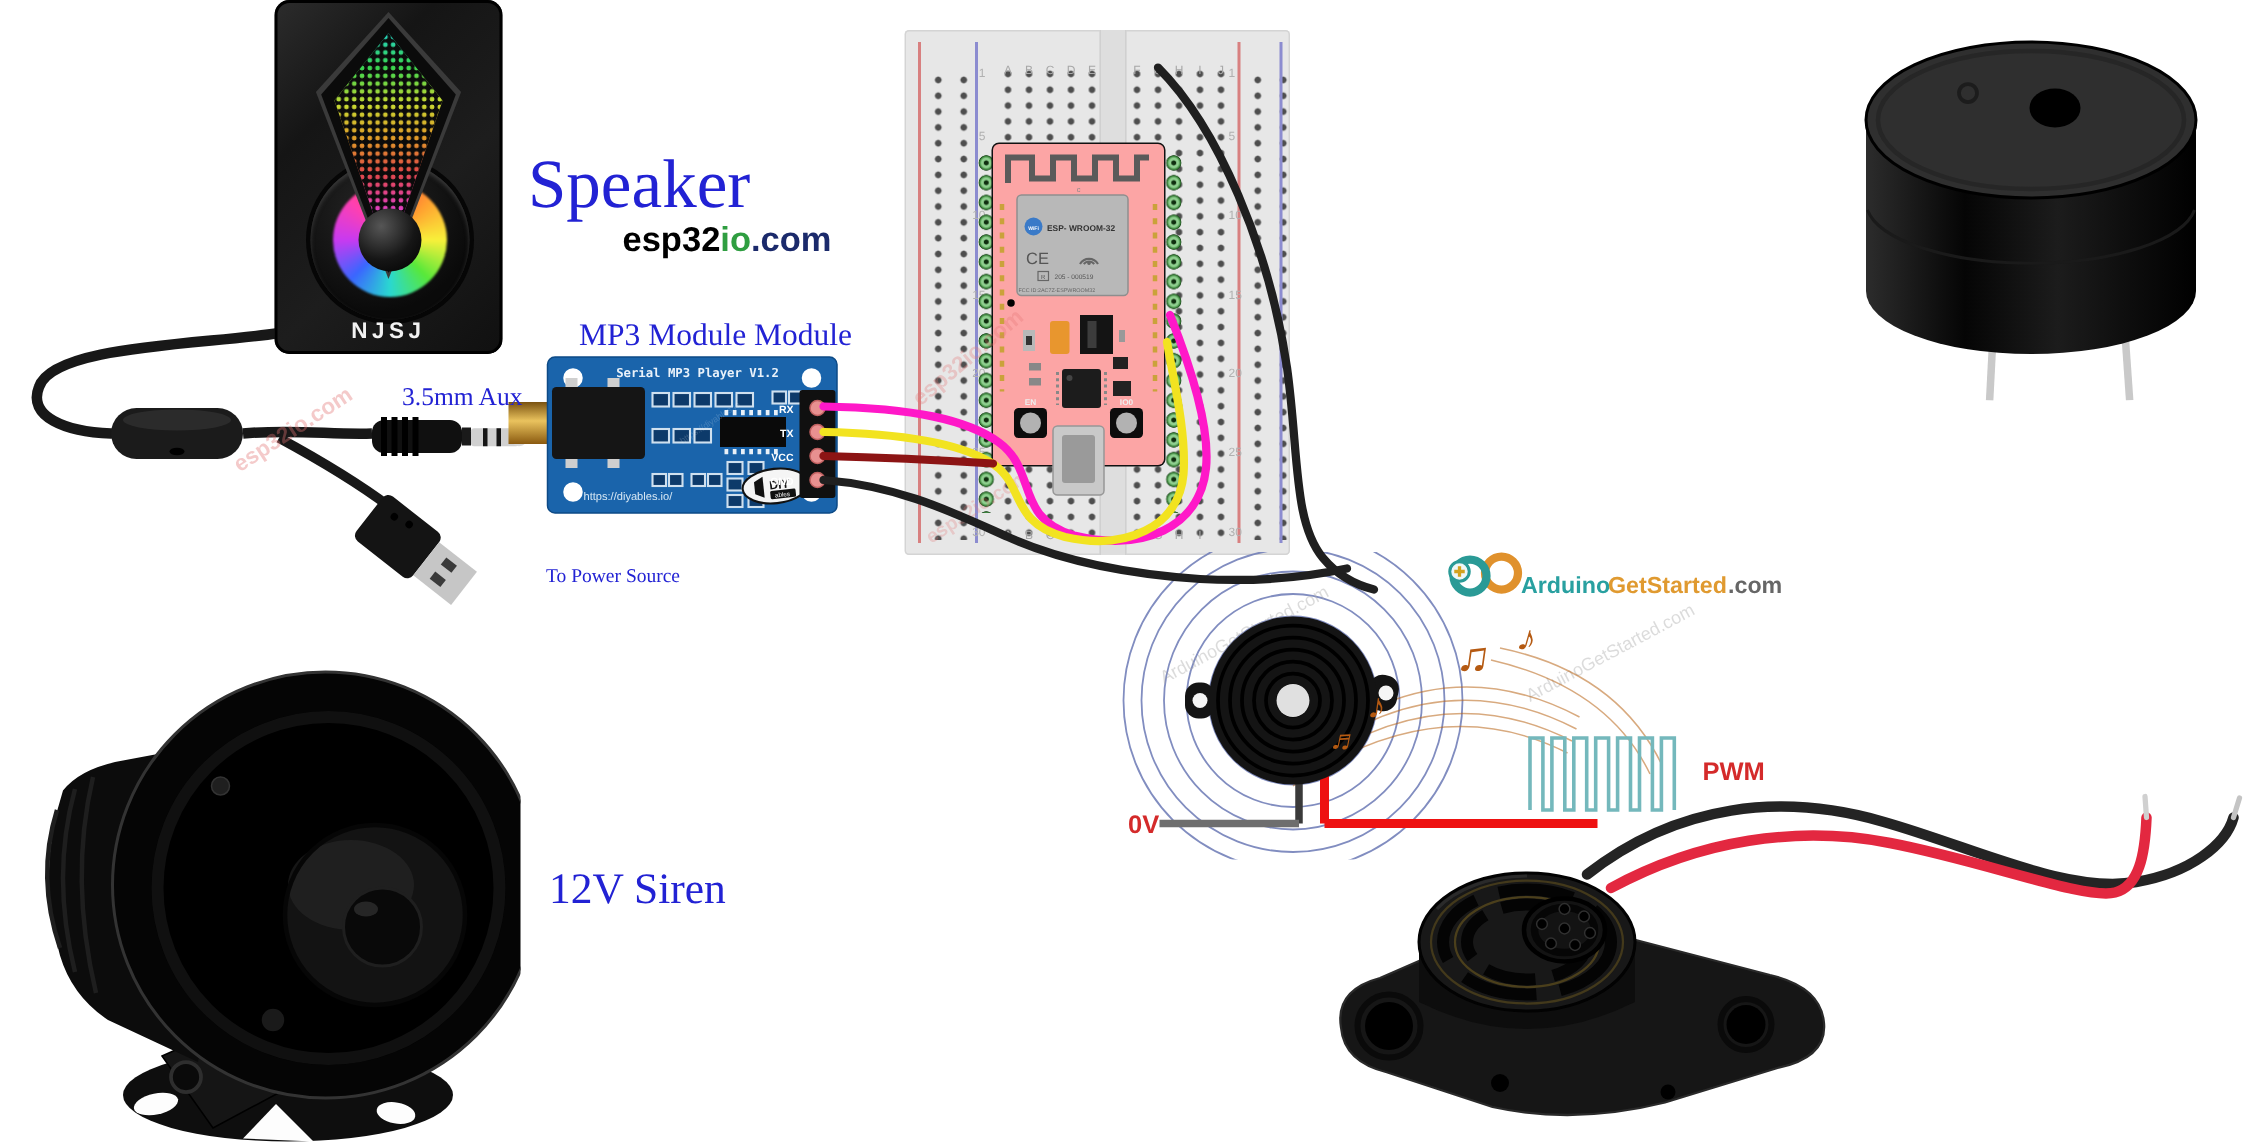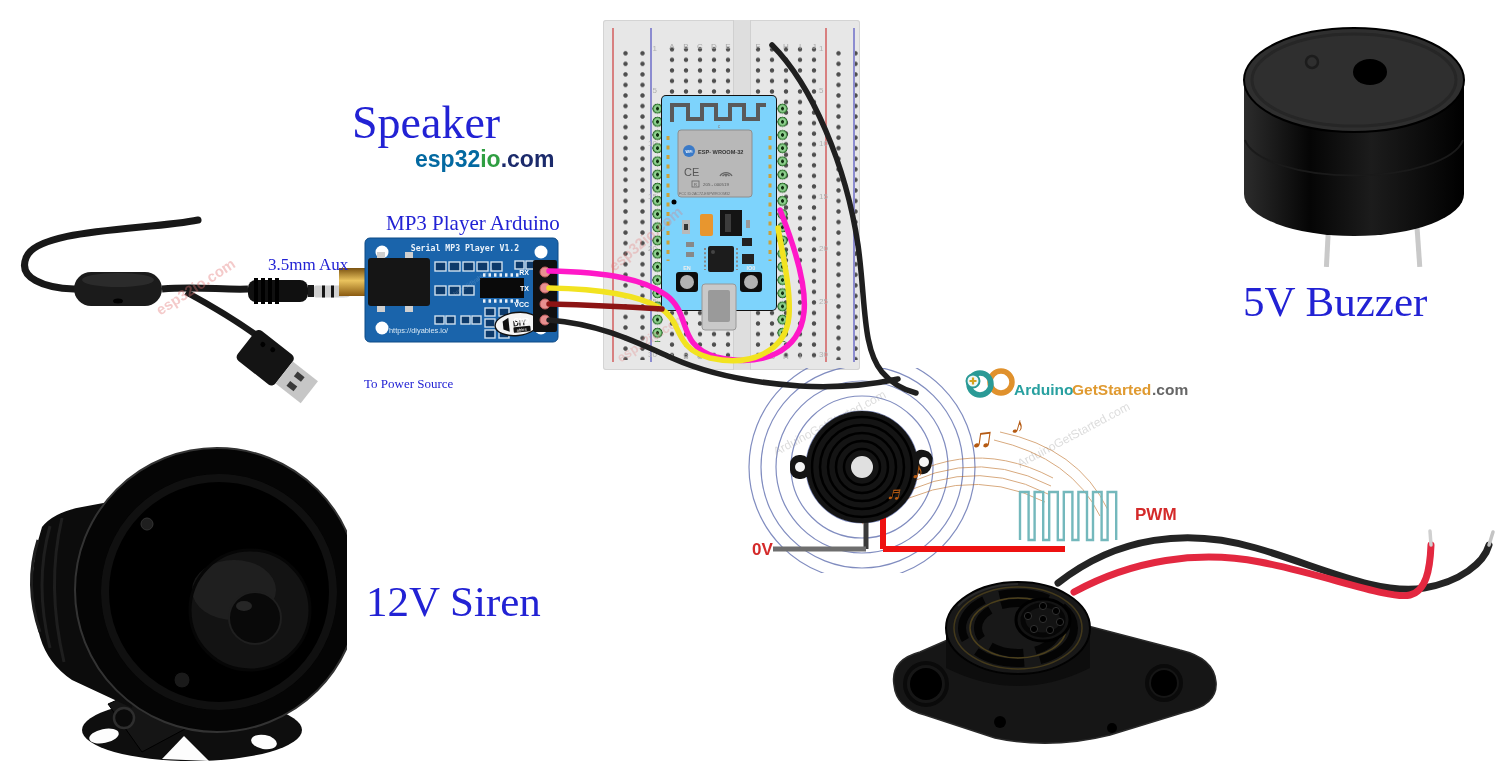--- a/index.html
+++ b/index.html
@@ -44,29 +44,29 @@
     background-size:17px 10.55px;}
   #bb-channel{position:absolute;left:130px;top:0;width:16px;bottom:0;background:#dedede;
     border-left:1px solid #d0d0d0;border-right:1px solid #d0d0d0;}
   .bb-letter{position:absolute;width:10px;text-align:center;font-size:8px;color:#a8a8a8;}
   .bb-num{position:absolute;width:14px;font-size:8px;color:#b0b0b0;}
   .greens{position:absolute;width:11px;
     background-image:
      radial-gradient(circle at 5.5px 6.6px,#0f2e0f 1.4px,rgba(0,0,0,0) 1.9px),
      radial-gradient(circle at 5.5px 6.6px,#8fd08f 3.1px,#3f8a3f 4.3px,#1e4a1e 4.9px,rgba(0,0,0,0) 5.3px);
     background-size:11px 13.2px;}
-  #esp32{position:absolute;left:59px;top:76px;width:114px;height:214px;background:#7dd3fc;
+  #esp32{position:absolute;left:59px;top:76px;width:114px;height:214px;background:#fca5a5;
     border-radius:4px;box-shadow:0 0 0 1px #111;}
   
   #mp3{position:absolute;left:365px;top:238px;width:193px;height:88px;z-index:3;}
   
   .imgblock{position:absolute;z-index:2;}
   #wires{position:absolute;left:0;top:0;width:1506px;height:763px;z-index:5;pointer-events:none;}
   .esp32io-lbl{position:absolute;left:415px;top:146px;font-size:23px;font-weight:bold;z-index:6;white-space:nowrap;}
-  .esp32io-lbl .p1{color:#0369a1;} .esp32io-lbl .p2{color:#2f9e41;} .esp32io-lbl .p3{color:#1b2a6b;}
+  .esp32io-lbl .p1{color:#000000;} .esp32io-lbl .p2{color:#2f9e41;} .esp32io-lbl .p3{color:#1b2a6b;}
 </style>
 </head>
 <body>
 
 <div id="canvas">
 
   <svg class="abs" style="left:0;top:180px;z-index:2;" width="420" height="230" viewBox="0 0 420 230">
     <path d="M 198,40 C 150,50 36,48 26,78 C 18,98 44,108 74,109" stroke="#181818" stroke-width="7" fill="none" stroke-linecap="round"></path>
     <g>
       <rect x="74" y="92" width="88" height="34" rx="17" fill="#1b1b1b"></rect>
@@ -90,20 +90,33 @@
     <g transform="translate(258,148) rotate(38)">
       <rect x="0" y="0" width="48" height="38" rx="5" fill="#141414"></rect>
       <circle cx="14" cy="10" r="2.5" fill="#000"></circle>
         <circle cx="25" cy="8" r="2.5" fill="#000"></circle>
       <rect x="48" y="5" width="32" height="28" fill="#c6c6c6"></rect>
       <rect x="58" y="10" width="9" height="6" fill="#3a3a3a"></rect>
         <rect x="58" y="22" width="9" height="6" fill="#3a3a3a"></rect>
     </g>
   </svg>
 
+  <div id="speaker">
+    <div id="spk-circle"></div>
+    <div id="spk-ring"></div>
+    <div id="spk-diamond-o">
+      <div id="spk-diamond-m">
+        <div id="spk-diamond-rb">
+            <div id="spk-dots"></div>
+          </div>
+      </div>
+    </div>
+    <div id="spk-dome"></div>
+    <div id="spk-brand">NJSJ</div>
+  </div>
 
   <div id="bb">
     <div class="bb-line bb-red" style="left:9px"></div>
     <div class="bb-raildots" style="left:14px"></div>
     <div class="bb-line bb-blue" style="left:47px"></div>
     <div class="bb-dots" style="left:62px;width:68px"></div>
     <div id="bb-channel"></div>
     <div class="bb-dots" style="left:148px;width:68px"></div>
     <div class="bb-line bb-red" style="left:222px"></div>
     <div class="bb-raildots" style="left:227px"></div>
@@ -394,19 +407,18 @@
   </svg>
 
   <div class="wm" style="left:150px;top:278px;font-size:15px;transform:rotate(-33deg)">esp32io.com</div>
   <div class="wm" style="left:600px;top:230px;font-size:15px;transform:rotate(-40deg);opacity:.8">esp32io.com</div>
   <div class="wm" style="left:612px;top:330px;font-size:13px;transform:rotate(-33deg);opacity:.7">esp32io.com</div>
 
   <div class="lbl" style="left:352px;top:96px;font-size:46px">Speaker</div>
   <div class="esp32io-lbl">
     <span class="p1">esp32</span><span class="p2">io</span><span class="p3">.com</span>
   </div>
-  <div class="lbl" style="left:386px;top:211px;font-size:21px">MP3 Player Arduino</div>
+  <div class="lbl" style="left:386px;top:211px;font-size:21px">MP3 Module Module</div>
   <div class="lbl" style="left:268px;top:255px;font-size:17px">3.5mm Aux</div>
   <div class="lbl" style="left:364px;top:376px;font-size:13px">To Power Source</div>
-  <div class="lbl" style="left:1243px;top:277px;font-size:43px">5V Buzzer</div>
-  <div class="lbl" style="left:366px;top:577px;font-size:43px">12V Siren</div>
+  <div class="lbl" style="left:366px;top:577px;font-size:29px">12V Siren</div>
 
 </div>
 
 </body></html>

